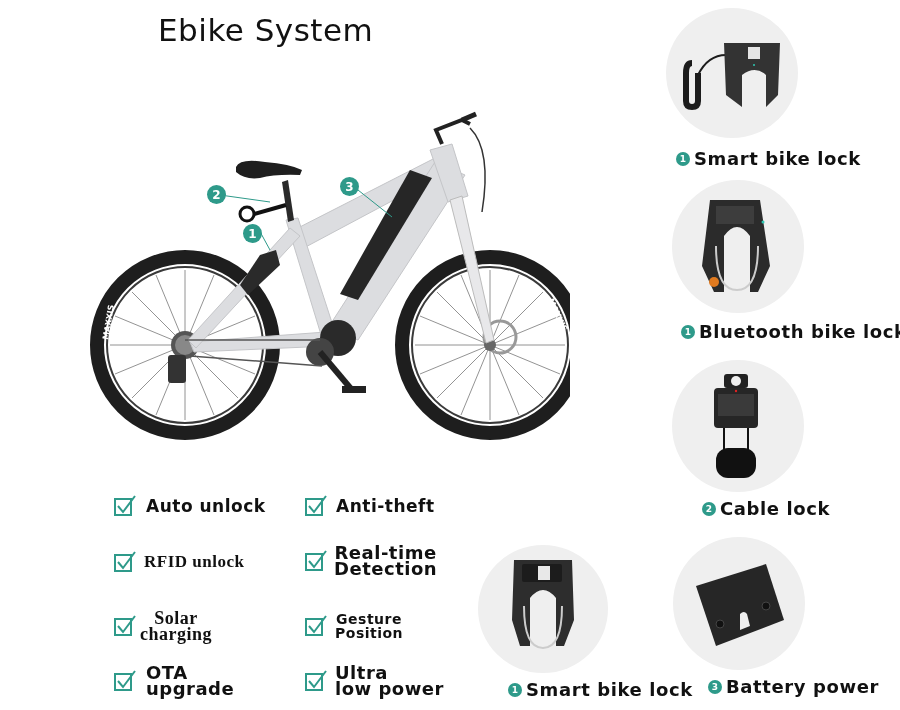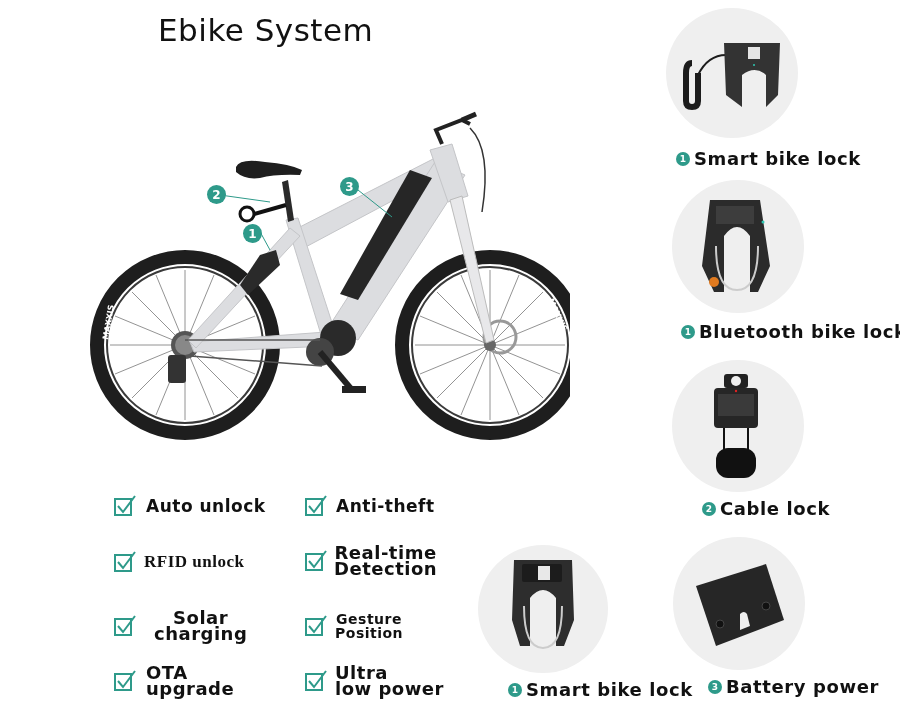--- a/index.html
+++ b/index.html
@@ -151,21 +151,21 @@
   <span class="feat-label" style="margin-left:5px;">
     <span class="ln">Real-time</span>
     <span class="ln">Detection</span>
   </span>
 </div>
 <div class="feature" style="left:114px;top:610px;">
   <svg class="check" viewBox="0 0 24 22">
       <rect x="1" y="4" width="16" height="16" fill="none" stroke="#2e9a8a" stroke-width="2"></rect>
       <path d="M4 11 L9 17 L21 1" fill="none" stroke="#2e9a8a" stroke-width="2"></path>
     </svg>
-  <span class="feat-label" style="margin-left:16px;">
+  <span class="feat-label" style="margin-left:2px;font-family:Liberation Serif, serif;">
     <span class="ln">Solar</span>
     <span class="ln">charging</span>
   </span>
 </div>
 <div class="feature" style="left:305px;top:612px;">
   <svg class="check" viewBox="0 0 24 22">
       <rect x="1" y="4" width="16" height="16" fill="none" stroke="#2e9a8a" stroke-width="2"></rect>
       <path d="M4 11 L9 17 L21 1" fill="none" stroke="#2e9a8a" stroke-width="2"></path>
     </svg>
   <span class="feat-label" style="margin-left:6px;font-size:14px;line-height:14px;">

